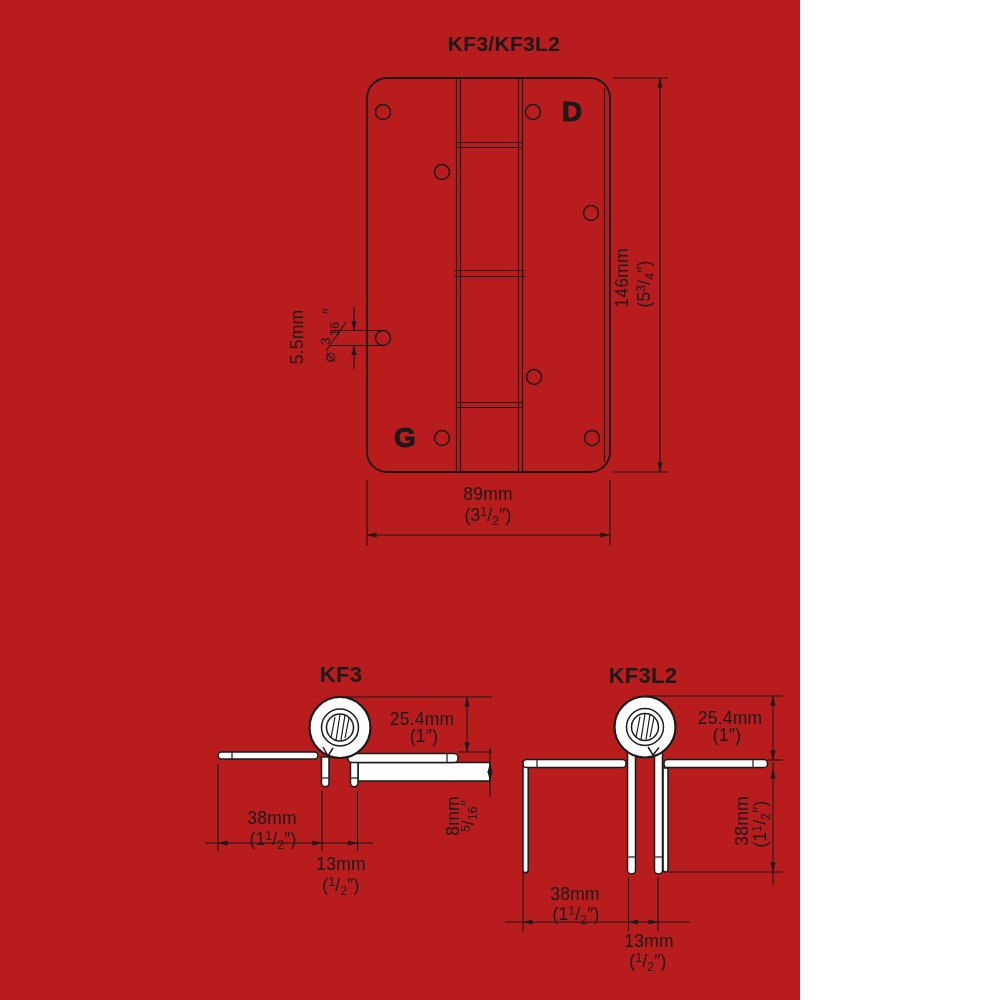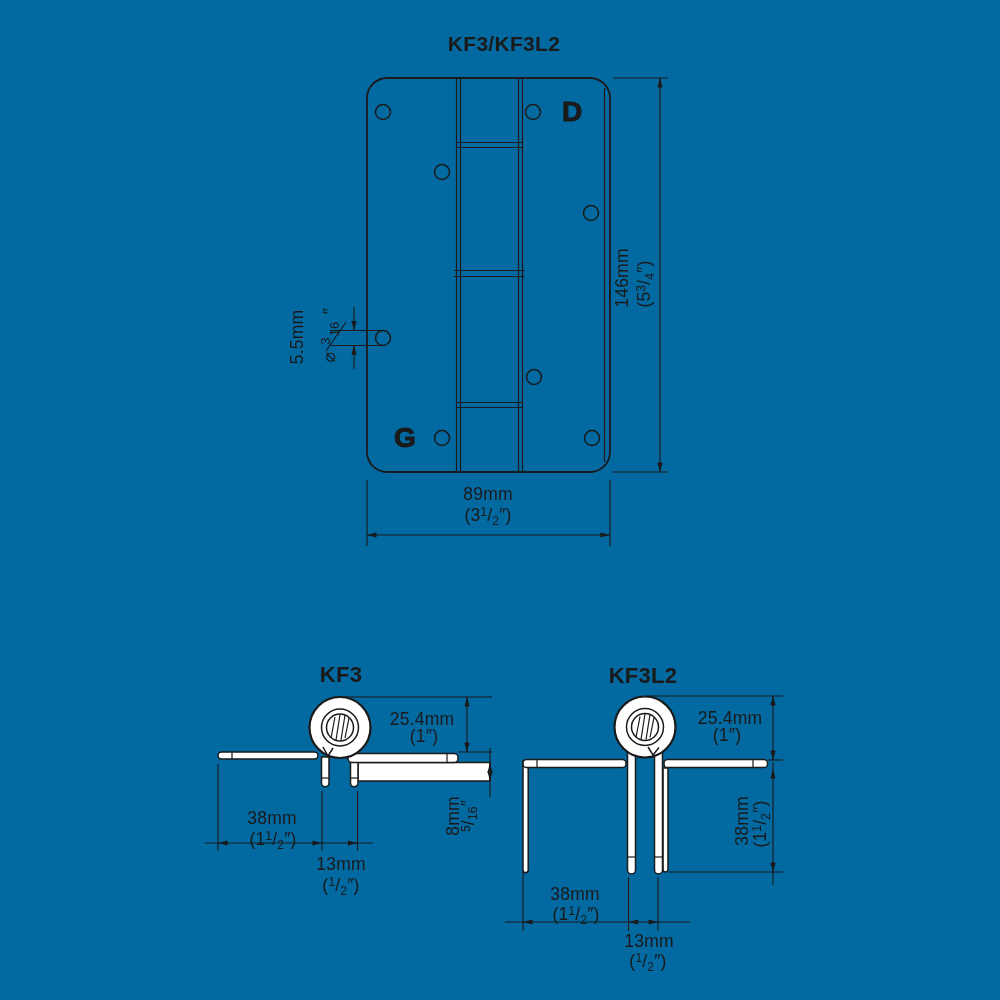--- a/index.html
+++ b/index.html
@@ -1,16 +1,16 @@
 <!DOCTYPE html>
 <html><head>
 <meta charset="utf-8">
 <style>
   html,body{margin:0;padding:0;background:#ffffff;}
-  .stage{position:relative;width:1000px;height:1000px;background:#0369a1;overflow:hidden;}
+  .stage{position:relative;width:800px;height:1000px;background:#b91c1c;overflow:hidden;}
   svg{display:block;}
   text{font-family:"Liberation Sans","DejaVu Sans",sans-serif;fill:#1a1a1a;}
   .dim{font-size:17.5px;letter-spacing:0.2px;}
   .dim-sm{font-size:12px;}
   .title{font-size:21px;font-weight:bold;letter-spacing:0.3px;}
   .sec-title{font-size:22px;font-weight:bold;letter-spacing:0.3px;}
   .logo{font-size:28px;font-weight:bold;}
   .ln{stroke:#1a1a1a;fill:none;}
   .w18{stroke-width:1.8;} .w22{stroke-width:2.2;} .w15{stroke-width:1.5;}
   .w12{stroke-width:1.2;} .w11{stroke-width:1.1;}

